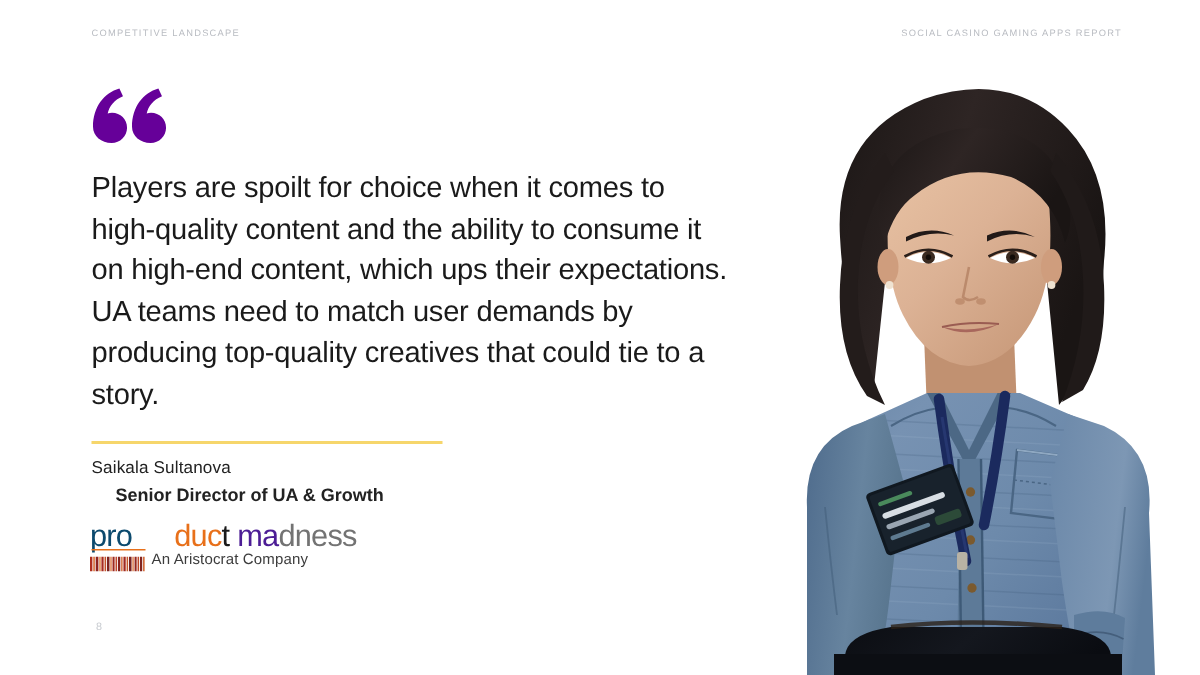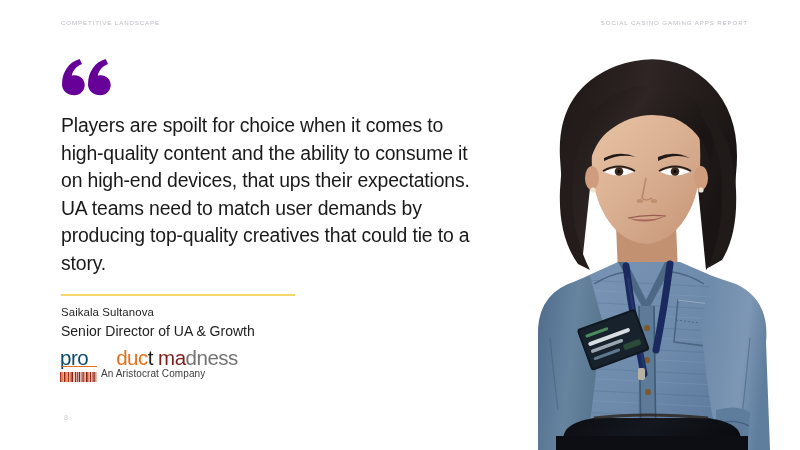--- a/index.html
+++ b/index.html
@@ -84,25 +84,25 @@
     left: 61px;
     top: 306px;
     font-size: 11.4px;
     color: #222222;
     font-weight: 400;
     letter-spacing: 0.1px;
     white-space: nowrap;
   }
   .attr-role {
     position: absolute;
-    left: 61px;
+    left: 77px;
     top: 323px;
-    font-size: 14px;
+    font-size: 12px;
     color: #222222;
-    font-weight: 400;
+    font-weight: 700;
     letter-spacing: 0px;
     white-space: nowrap;
   }
 
   
   .logo {
     position: absolute;
     left: 60px;
     top: 348px;
     width: 200px;
@@ -114,21 +114,21 @@
     top: 0px;
     font-size: 20.5px;
     letter-spacing: -0.5px;
     line-height: 20px;
     white-space: nowrap;
     font-weight: 400;
   }
   .logo-word .g1 { color: #0c4a6e; }
   .logo-word .g2 { color: #E8701A; margin-left: 28px; }
   .logo-word .g3 { color: #1a1a1a; }
-  .logo-word .g4 { color: #7f1d1d; margin-top: 45px; }
+  .logo-word .g4 { color: #4c1d95; margin-top: 45px; }
   .logo-word .g5 { color: #737373; }
   .logo-tag {
     position: absolute;
     left: 41px;
     top: 20px;
     font-size: 10px;
     color: #3c3c3c;
     white-space: nowrap;
     letter-spacing: 0.1px;
   }
@@ -180,21 +180,21 @@
       <g fill="#660099">
         <path d="M3 26.5c0 -13.2 7.4 -22.6 17.6 -25.5l2.4 5.1c-5.6 2.3 -9.3 6.6 -10.2 11.6 0.9 -0.35 1.9 -0.5 2.9 -0.5 5.6 0 10 4.3 10 9.9 0 5.7 -4.6 10.2 -10.3 10.2C8.6 37.3 3 32.8 3 26.5z"></path>
         <path d="M29 26.5c0 -13.2 7.4 -22.6 17.6 -25.5l2.4 5.1c-5.6 2.3 -9.3 6.6 -10.2 11.6 0.9 -0.35 1.9 -0.5 2.9 -0.5 5.6 0 10 4.3 10 9.9 0 5.7 -4.6 10.2 -10.3 10.2C34.6 37.3 29 32.8 29 26.5z"></path>
       </g>
     </svg>
   </div>
 
   <div class="quote-text">
     <span class="ln">Players are spoilt for choice when it comes to</span>
     <span class="ln">high-quality content and the ability to consume it</span>
-    <span class="ln">on high-end devices, that ups their expectations.</span>
+    <span class="ln">on high-end content, which ups their expectations.</span>
     <span class="ln">UA teams need to match user demands by</span>
     <span class="ln">producing top-quality creatives that could tie to a</span>
     <span class="ln">story.</span>
   </div>
 
   <div class="divider"></div>
 
   <div class="attr-name">Saikala Sultanova</div>
   <div class="attr-role">Senior Director of UA &amp; Growth</div>
 

